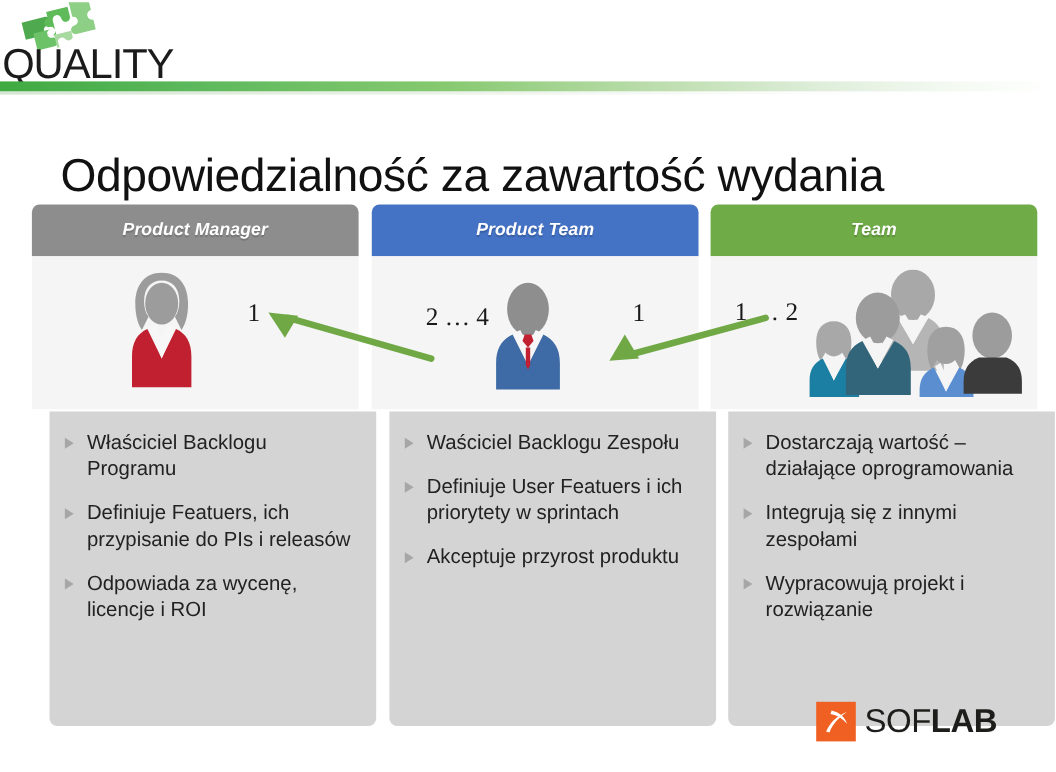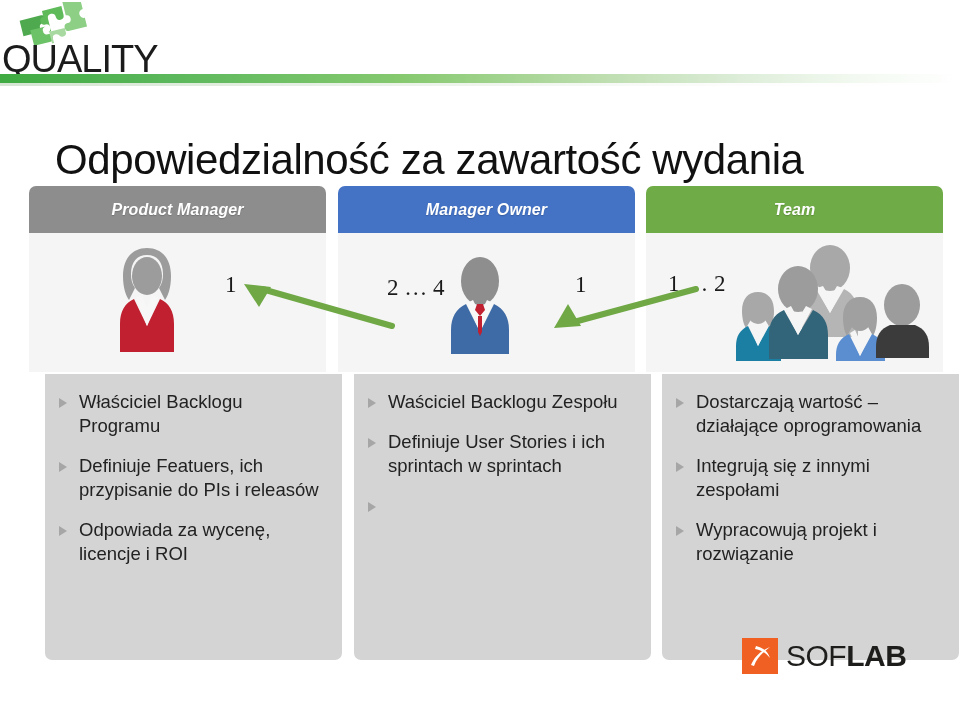--- a/index.html
+++ b/index.html
@@ -233,44 +233,45 @@
       </div>
       <div class="bullet">
         <span class="bullet-marker"></span>
         <span class="bullet-text">Odpowiada za wycenę, licencje i ROI</span>
       </div>
     </div>
   </div>
 
   <div class="column" id="col-po">
     <div class="col-header">
-      <span class="col-header-label">Manager Owner</span>
+      <span class="col-header-label">Product Team</span>
     </div>
     <div class="col-figure">
       <div class="fig-num" style="left:38px; top:42px;margin-left:11px;">2 … 4</div>
       <svg style="position:absolute;left:110px;top:21px;" width="64" height="104" viewBox="0 0 64 104">
         <ellipse cx="32" cy="27" rx="19" ry="24" fill="#8e8e8e"></ellipse>
         <path d="M18 50 C8 55 3 63 3 76 L3 100 L61 100 L61 76 C61 63 56 55 46 50 L32 78 Z" fill="#3e6ba5"></path>
         <path d="M19 49 L32 78 L45 49 L39 46 L32 60 L25 46 Z" fill="#f7f7f7"></path>
         <path d="M29 50 L35 50 L37 56 L32 62 L27 56 Z" fill="#c0202f"></path>
         <path d="M30 62 L34 62 L34 78 L32 82 L30 78 Z" fill="#c0202f"></path>
       </svg>
       <div class="fig-num" style="left:237px; top:39px;">1</div>
     </div>
     <div class="col-body">
       <div class="bullet">
         <span class="bullet-marker"></span>
         <span class="bullet-text">Waściciel Backlogu Zespołu</span>
       </div>
       <div class="bullet">
         <span class="bullet-marker"></span>
-        <span class="bullet-text">Definiuje User Stories i ich sprintach w sprintach</span>
-      </div>
-      <div class="bullet">
-        <span class="bullet-marker"></span>
+        <span class="bullet-text">Definiuje User Featuers i ich priorytety w sprintach</span>
+      </div>
+      <div class="bullet">
+        <span class="bullet-marker"></span>
+        <span class="bullet-text">Akceptuje przyrost produktu</span>
       </div>
     </div>
   </div>
 
   <div class="column" id="col-team">
     <div class="col-header">
       <span class="col-header-label">Team</span>
     </div>
     <div class="col-figure">
       <div class="fig-num" style="left:22px; top:38px;">1 … 2</div>

